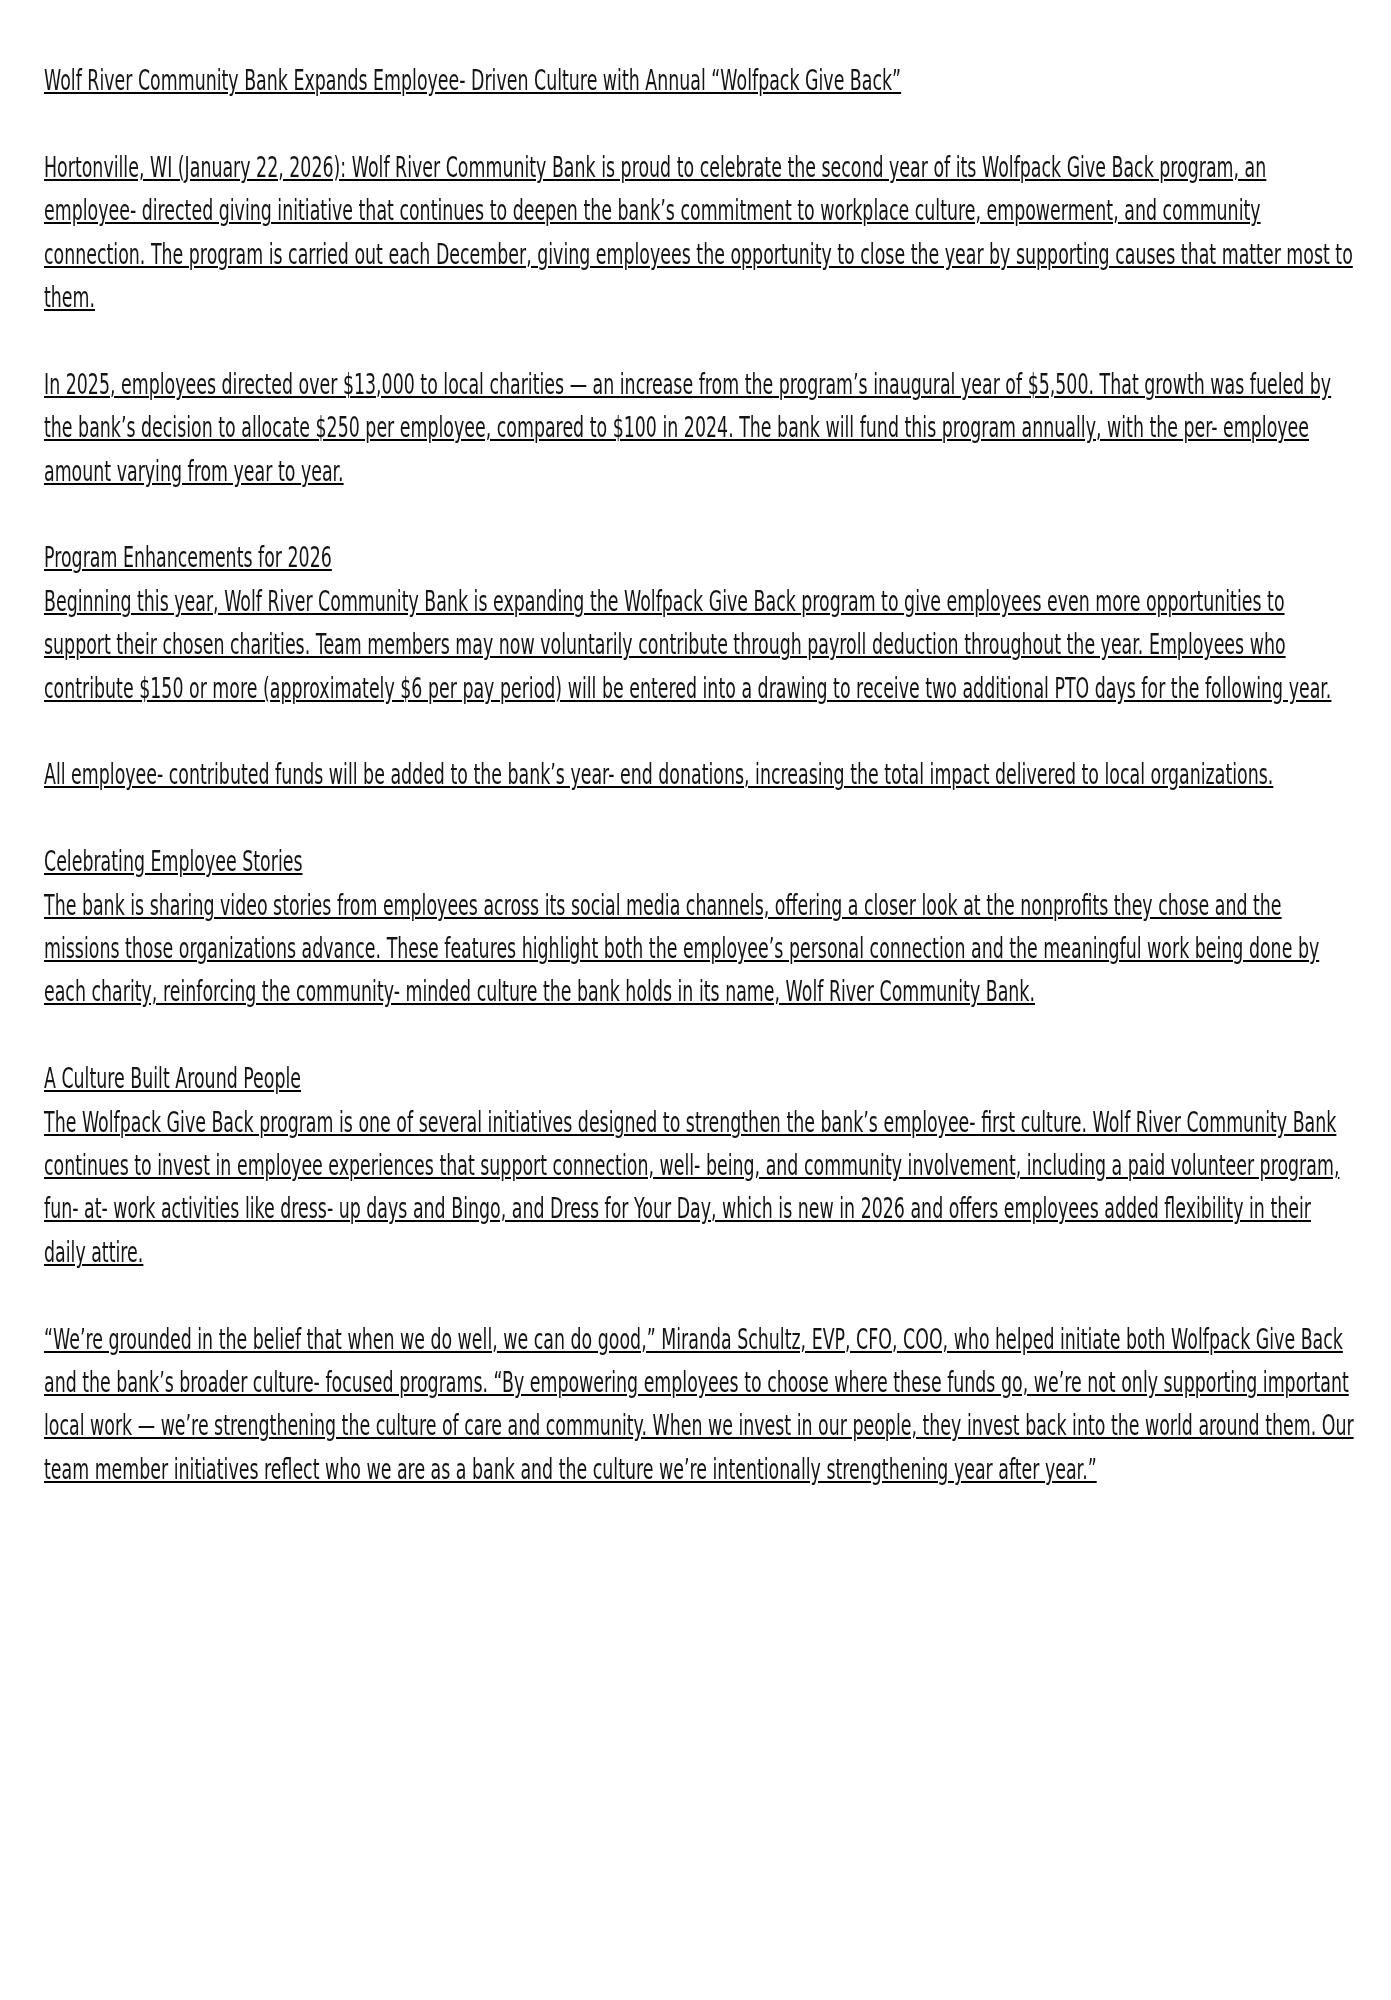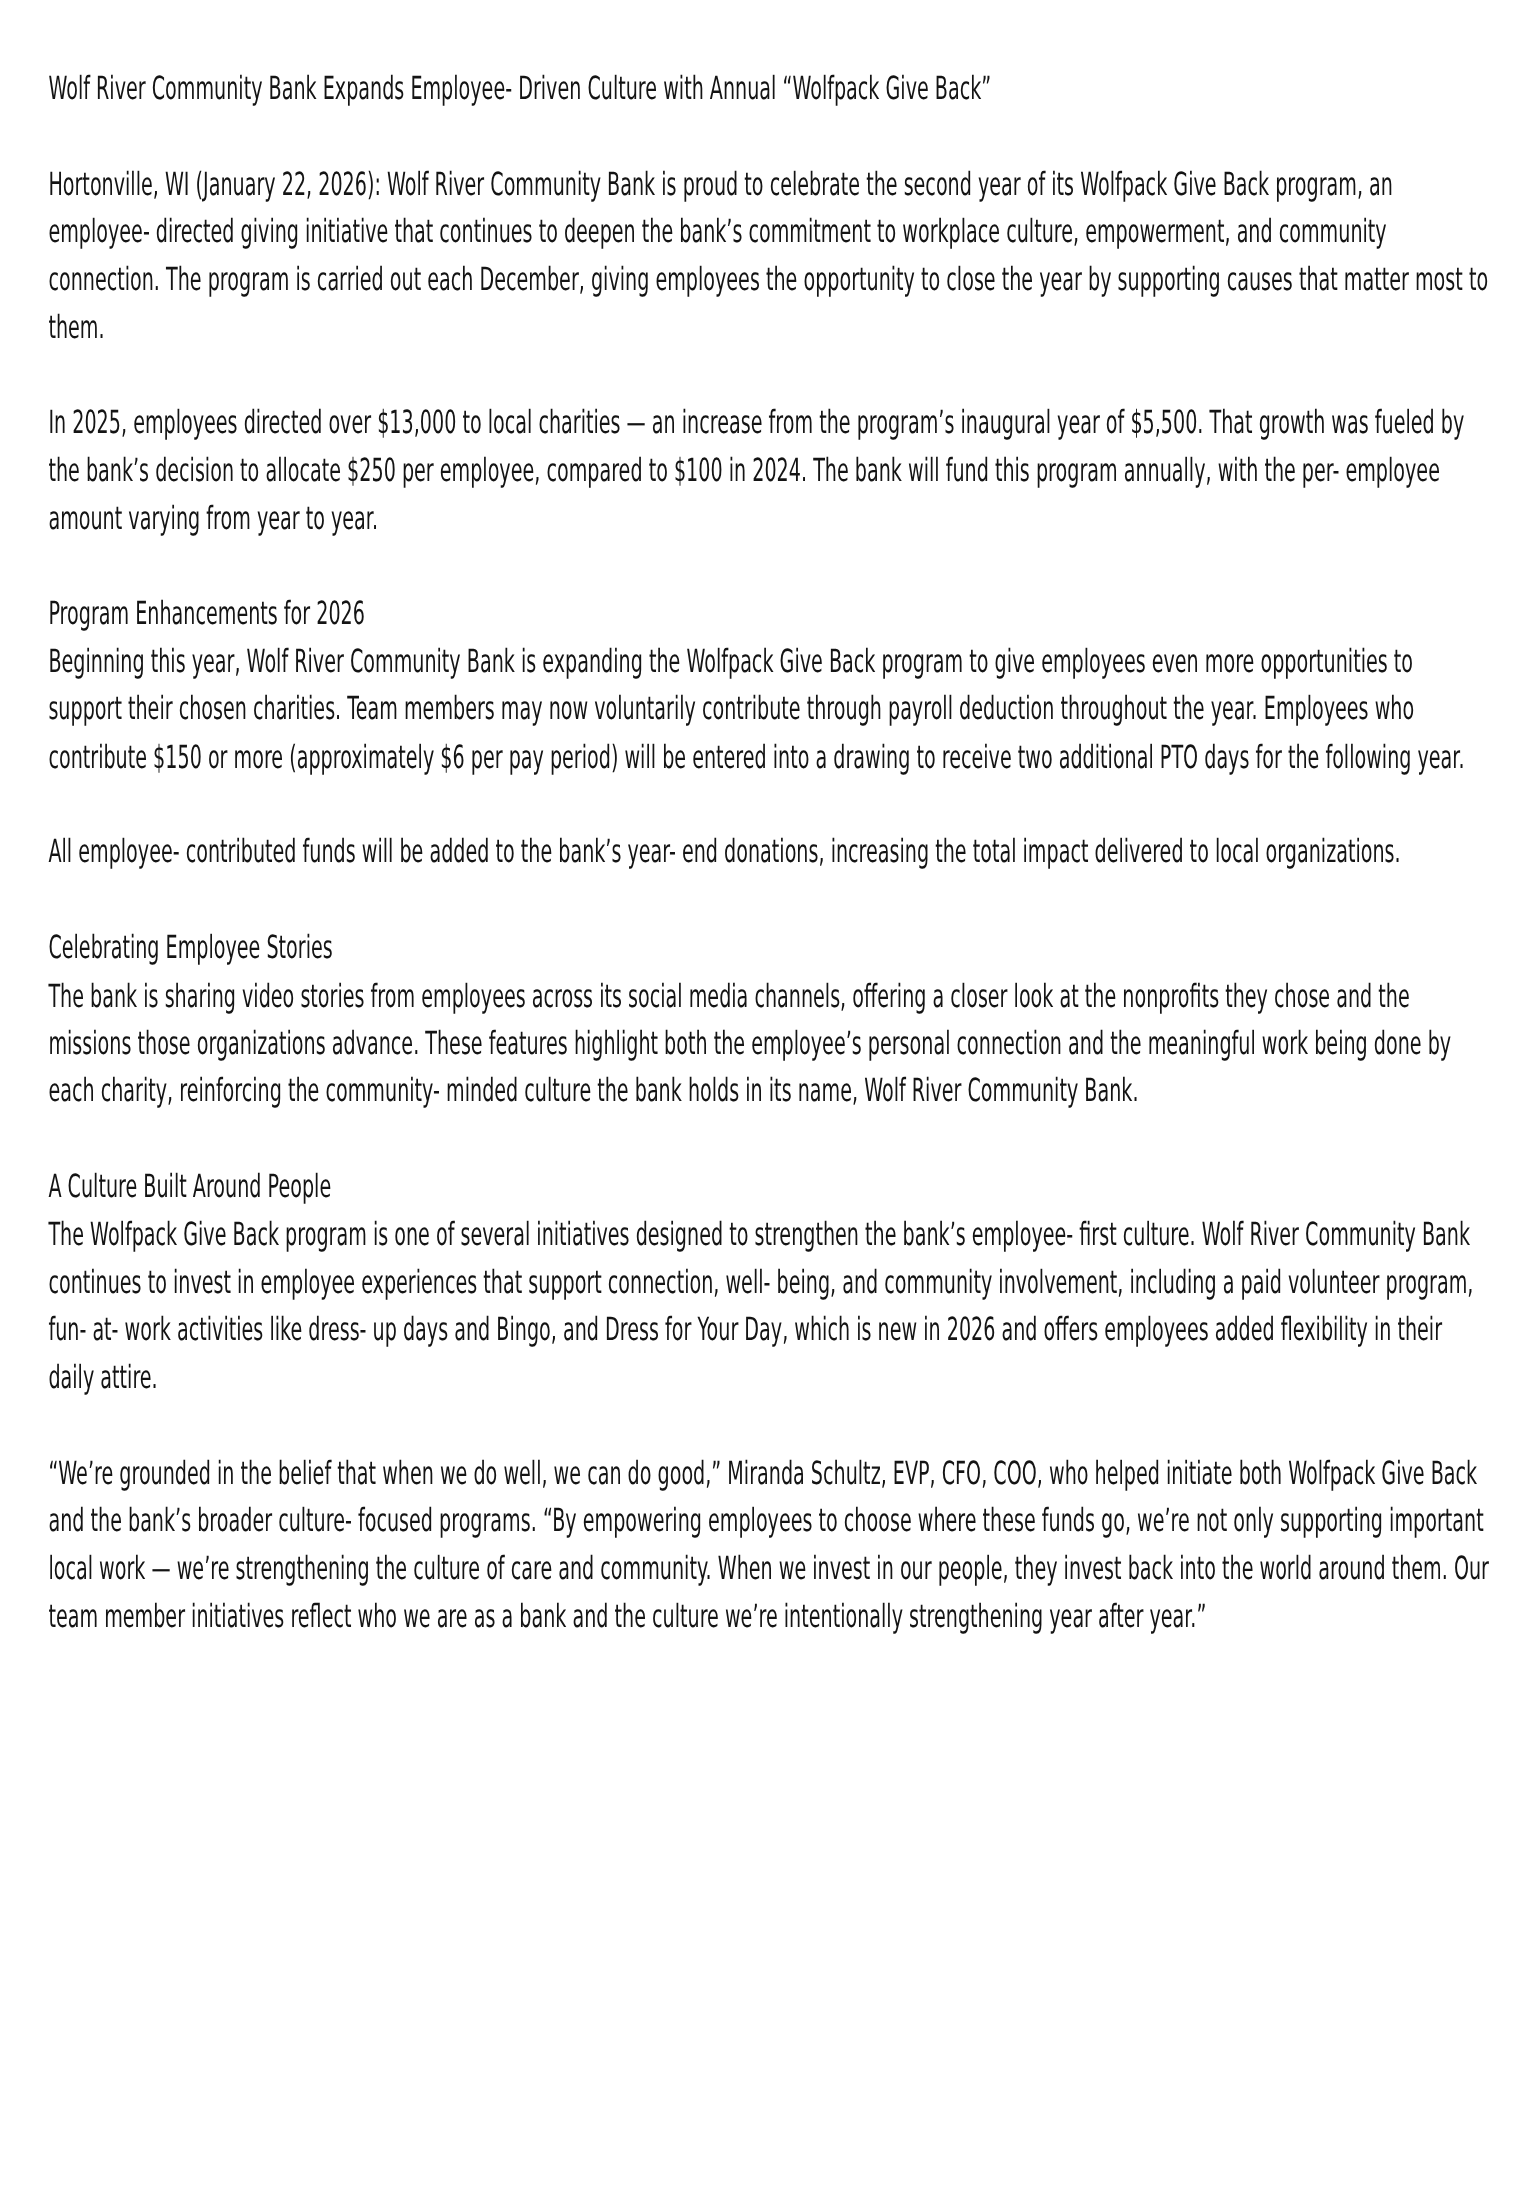--- a/index.html
+++ b/index.html
@@ -15,20 +15,21 @@
   }
   .page {
     position: absolute;
     top: 0;
     left: 0;
     width: 1391px;
     height: 2000px;
     padding: 59px 0 0 44px;
     box-sizing: border-box;
     background: #ffffff;
+    text-decoration: underline;
   }
   
   .condensed {
     width: 2185px;
     transform: scaleX(0.60);
     transform-origin: 0 0;
     font-family: "DejaVu Sans", sans-serif;
     font-size: 29px;
     line-height: 43.4px;
     font-weight: 400;

